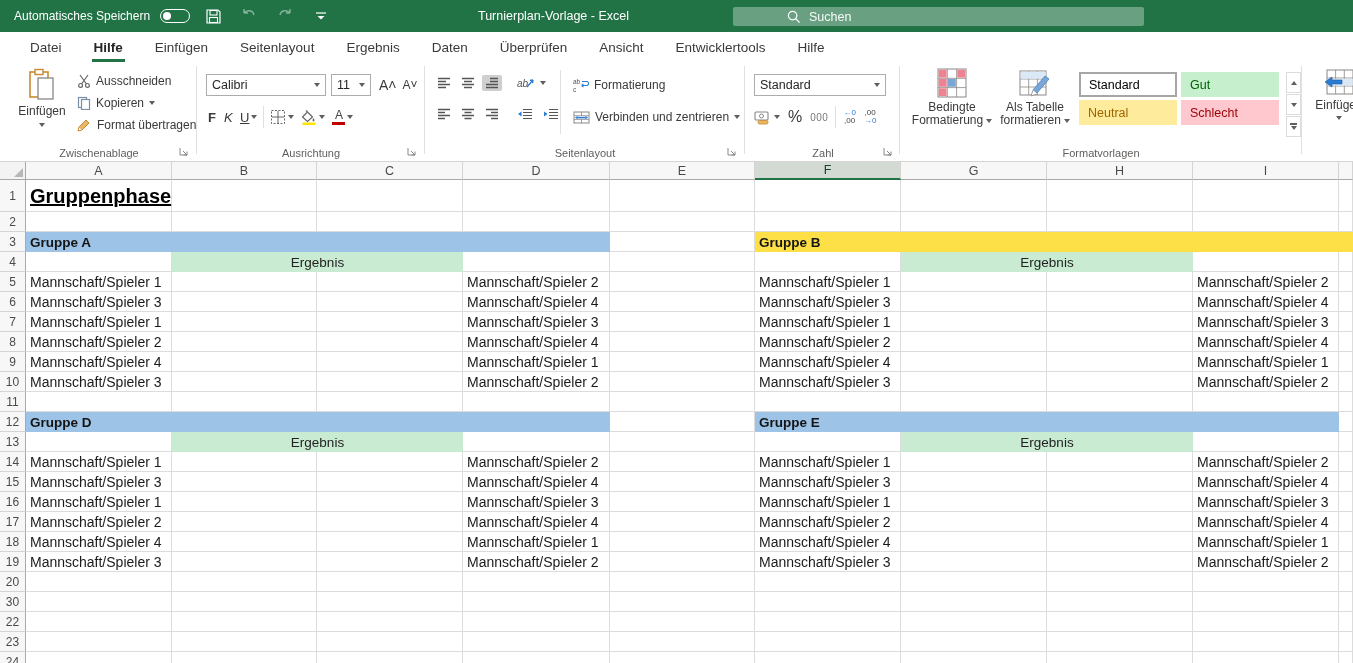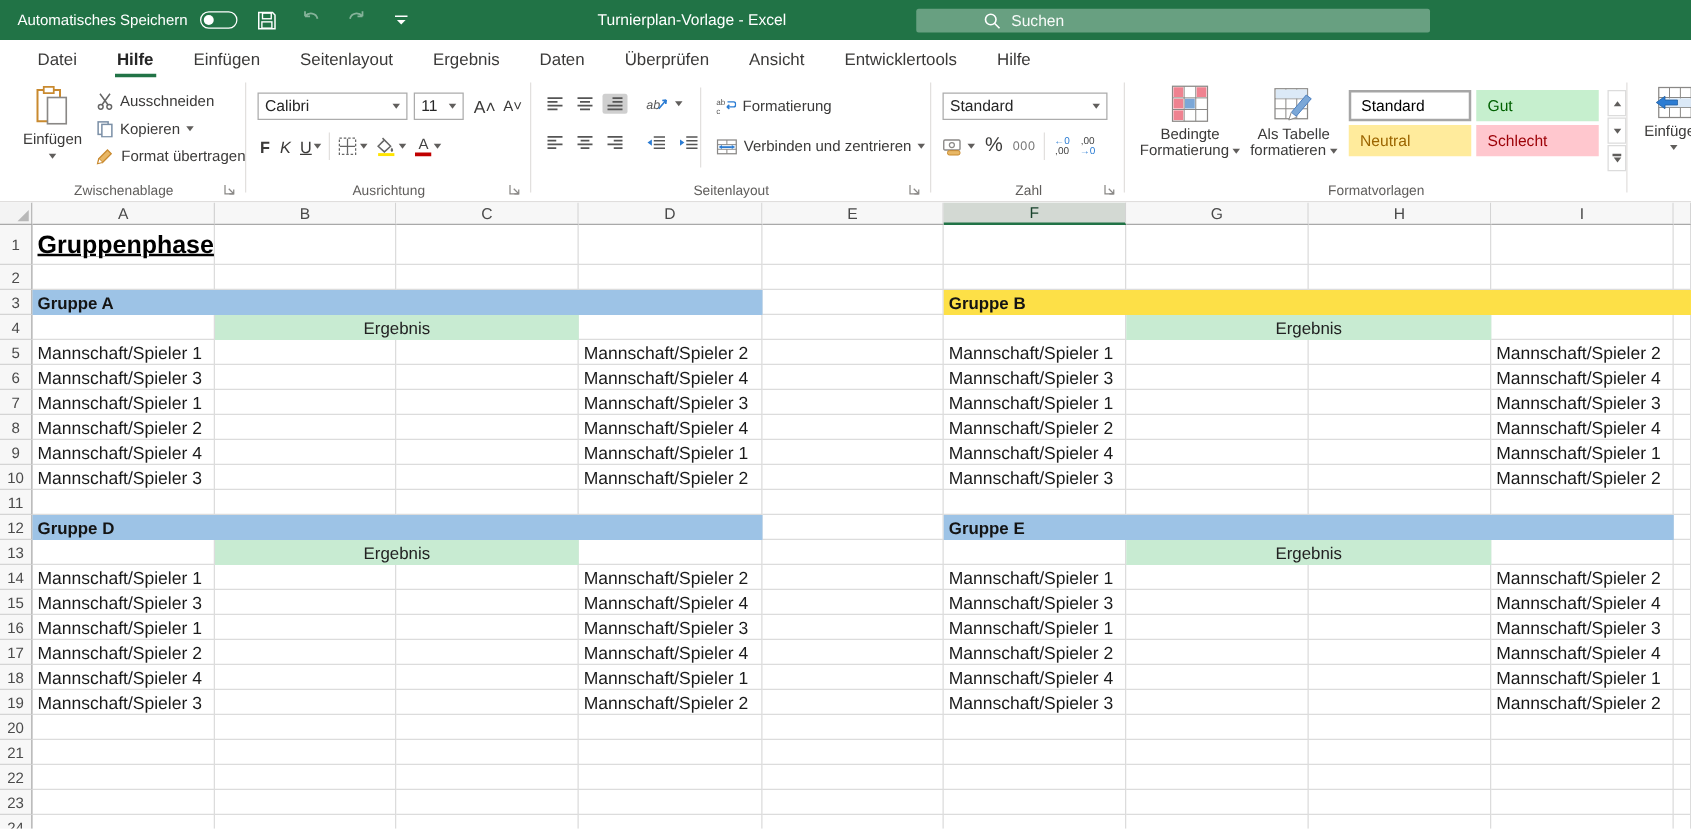--- a/index.html
+++ b/index.html
@@ -426,21 +426,21 @@
       <div class="rowhead" style="top: 230px; height: 20px;">11</div>
       <div class="rowhead" style="top: 250px; height: 20px;">12</div>
       <div class="rowhead" style="top: 270px; height: 20px;">13</div>
       <div class="rowhead" style="top: 290px; height: 20px;">14</div>
       <div class="rowhead" style="top: 310px; height: 20px;">15</div>
       <div class="rowhead" style="top: 330px; height: 20px;">16</div>
       <div class="rowhead" style="top: 350px; height: 20px;">17</div>
       <div class="rowhead" style="top: 370px; height: 20px;">18</div>
       <div class="rowhead" style="top: 390px; height: 20px;">19</div>
       <div class="rowhead" style="top: 410px; height: 20px;">20</div>
-      <div class="rowhead" style="top: 430px; height: 20px;">21</div>
+      <div class="rowhead" style="top: 430px; height: 20px;">30</div>
       <div class="rowhead" style="top: 450px; height: 20px;">22</div>
       <div class="rowhead" style="top: 470px; height: 20px;">23</div>
       <div class="rowhead" style="top: 490px; height: 20px;">24</div>
       <div class="gcell" style="left: 26px; top: 18px; width: 146px; height: 32px;"></div>
       <div class="gcell" style="left: 172px; top: 18px; width: 145px; height: 32px;"></div>
       <div class="gcell" style="left: 317px; top: 18px; width: 146px; height: 32px;"></div>
       <div class="gcell" style="left: 463px; top: 18px; width: 147px; height: 32px;"></div>
       <div class="gcell" style="left: 610px; top: 18px; width: 145px; height: 32px;"></div>
       <div class="gcell" style="left: 755px; top: 18px; width: 146px; height: 32px;"></div>
       <div class="gcell" style="left: 901px; top: 18px; width: 146px; height: 32px;"></div>

